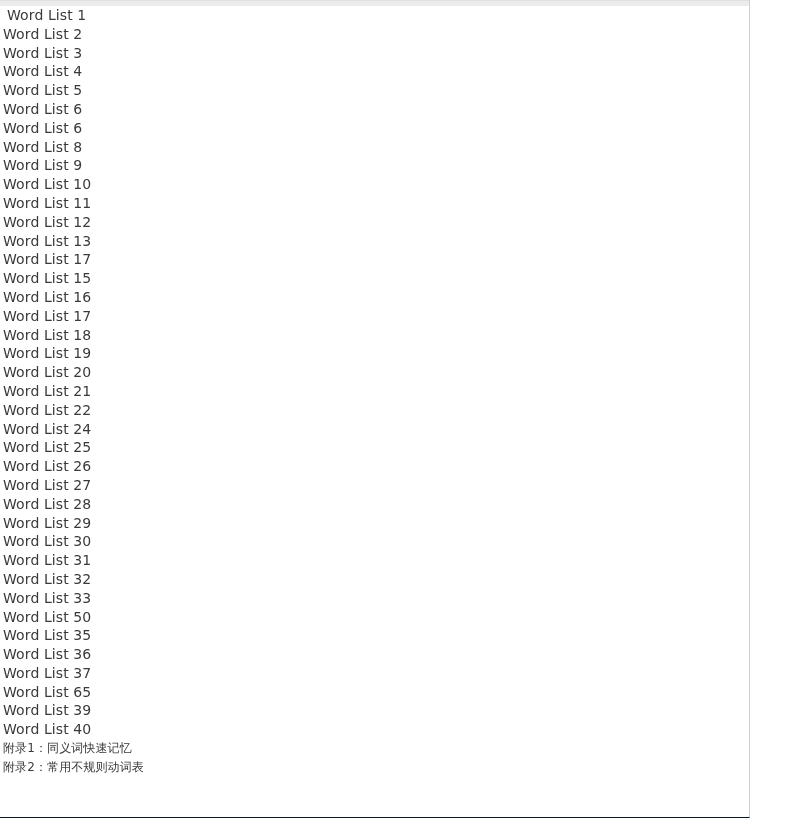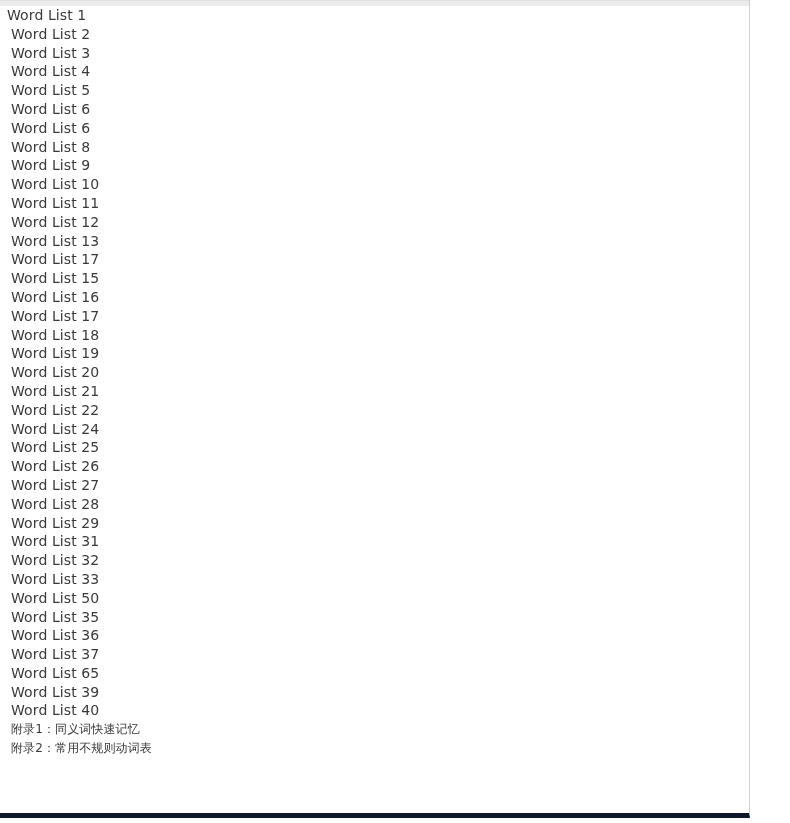--- a/index.html
+++ b/index.html
@@ -23,21 +23,21 @@
 
   
   .doc-panel {
     position: absolute;
     left: 0;
     top: 0;
     width: 750px;
     height: 818px;
     background: #ffffff;
     border-right: 1px solid #cfcfcf;
-    border-bottom: 5px solid #0f172a;
+    border-bottom: 1px solid #0f172a;
     box-sizing: border-box;
     overflow: hidden;
   }
 
   
   .top-band {
     position: absolute;
     left: 0;
     top: 0;
     width: 750px;
@@ -54,21 +54,21 @@
     width: 750px;
     padding: 0;
     margin: 0;
     list-style: none;
   }
 
   .toc-entry {
     display: block;
     height: 18.8px;
     line-height: 18.8px;
-    padding-left: 11px;
+    padding-left: 3px;
     font-size: 14px;
     color: #3a3a3a;
     white-space: nowrap;
     letter-spacing: 0.1px;
   }
 
   
   .toc-entry.first {
     padding-left: 7px;
   }
@@ -118,20 +118,21 @@
         <div class="toc-entry">Word List 19</div>
         <div class="toc-entry">Word List 20</div>
         <div class="toc-entry">Word List 21</div>
         <div class="toc-entry">Word List 22</div>
         <div class="toc-entry">Word List 24</div>
         <div class="toc-entry">Word List 25</div>
         <div class="toc-entry">Word List 26</div>
         <div class="toc-entry">Word List 27</div>
         <div class="toc-entry">Word List 28</div>
         <div class="toc-entry">Word List 29</div>
+        <div class="toc-entry">Word List 30</div>
         <div class="toc-entry">Word List 31</div>
         <div class="toc-entry">Word List 32</div>
         <div class="toc-entry">Word List 33</div>
         <div class="toc-entry">Word List 50</div>
         <div class="toc-entry">Word List 35</div>
         <div class="toc-entry">Word List 36</div>
         <div class="toc-entry">Word List 37</div>
         <div class="toc-entry">Word List 65</div>
         <div class="toc-entry">Word List 39</div>
         <div class="toc-entry">Word List 40</div>

